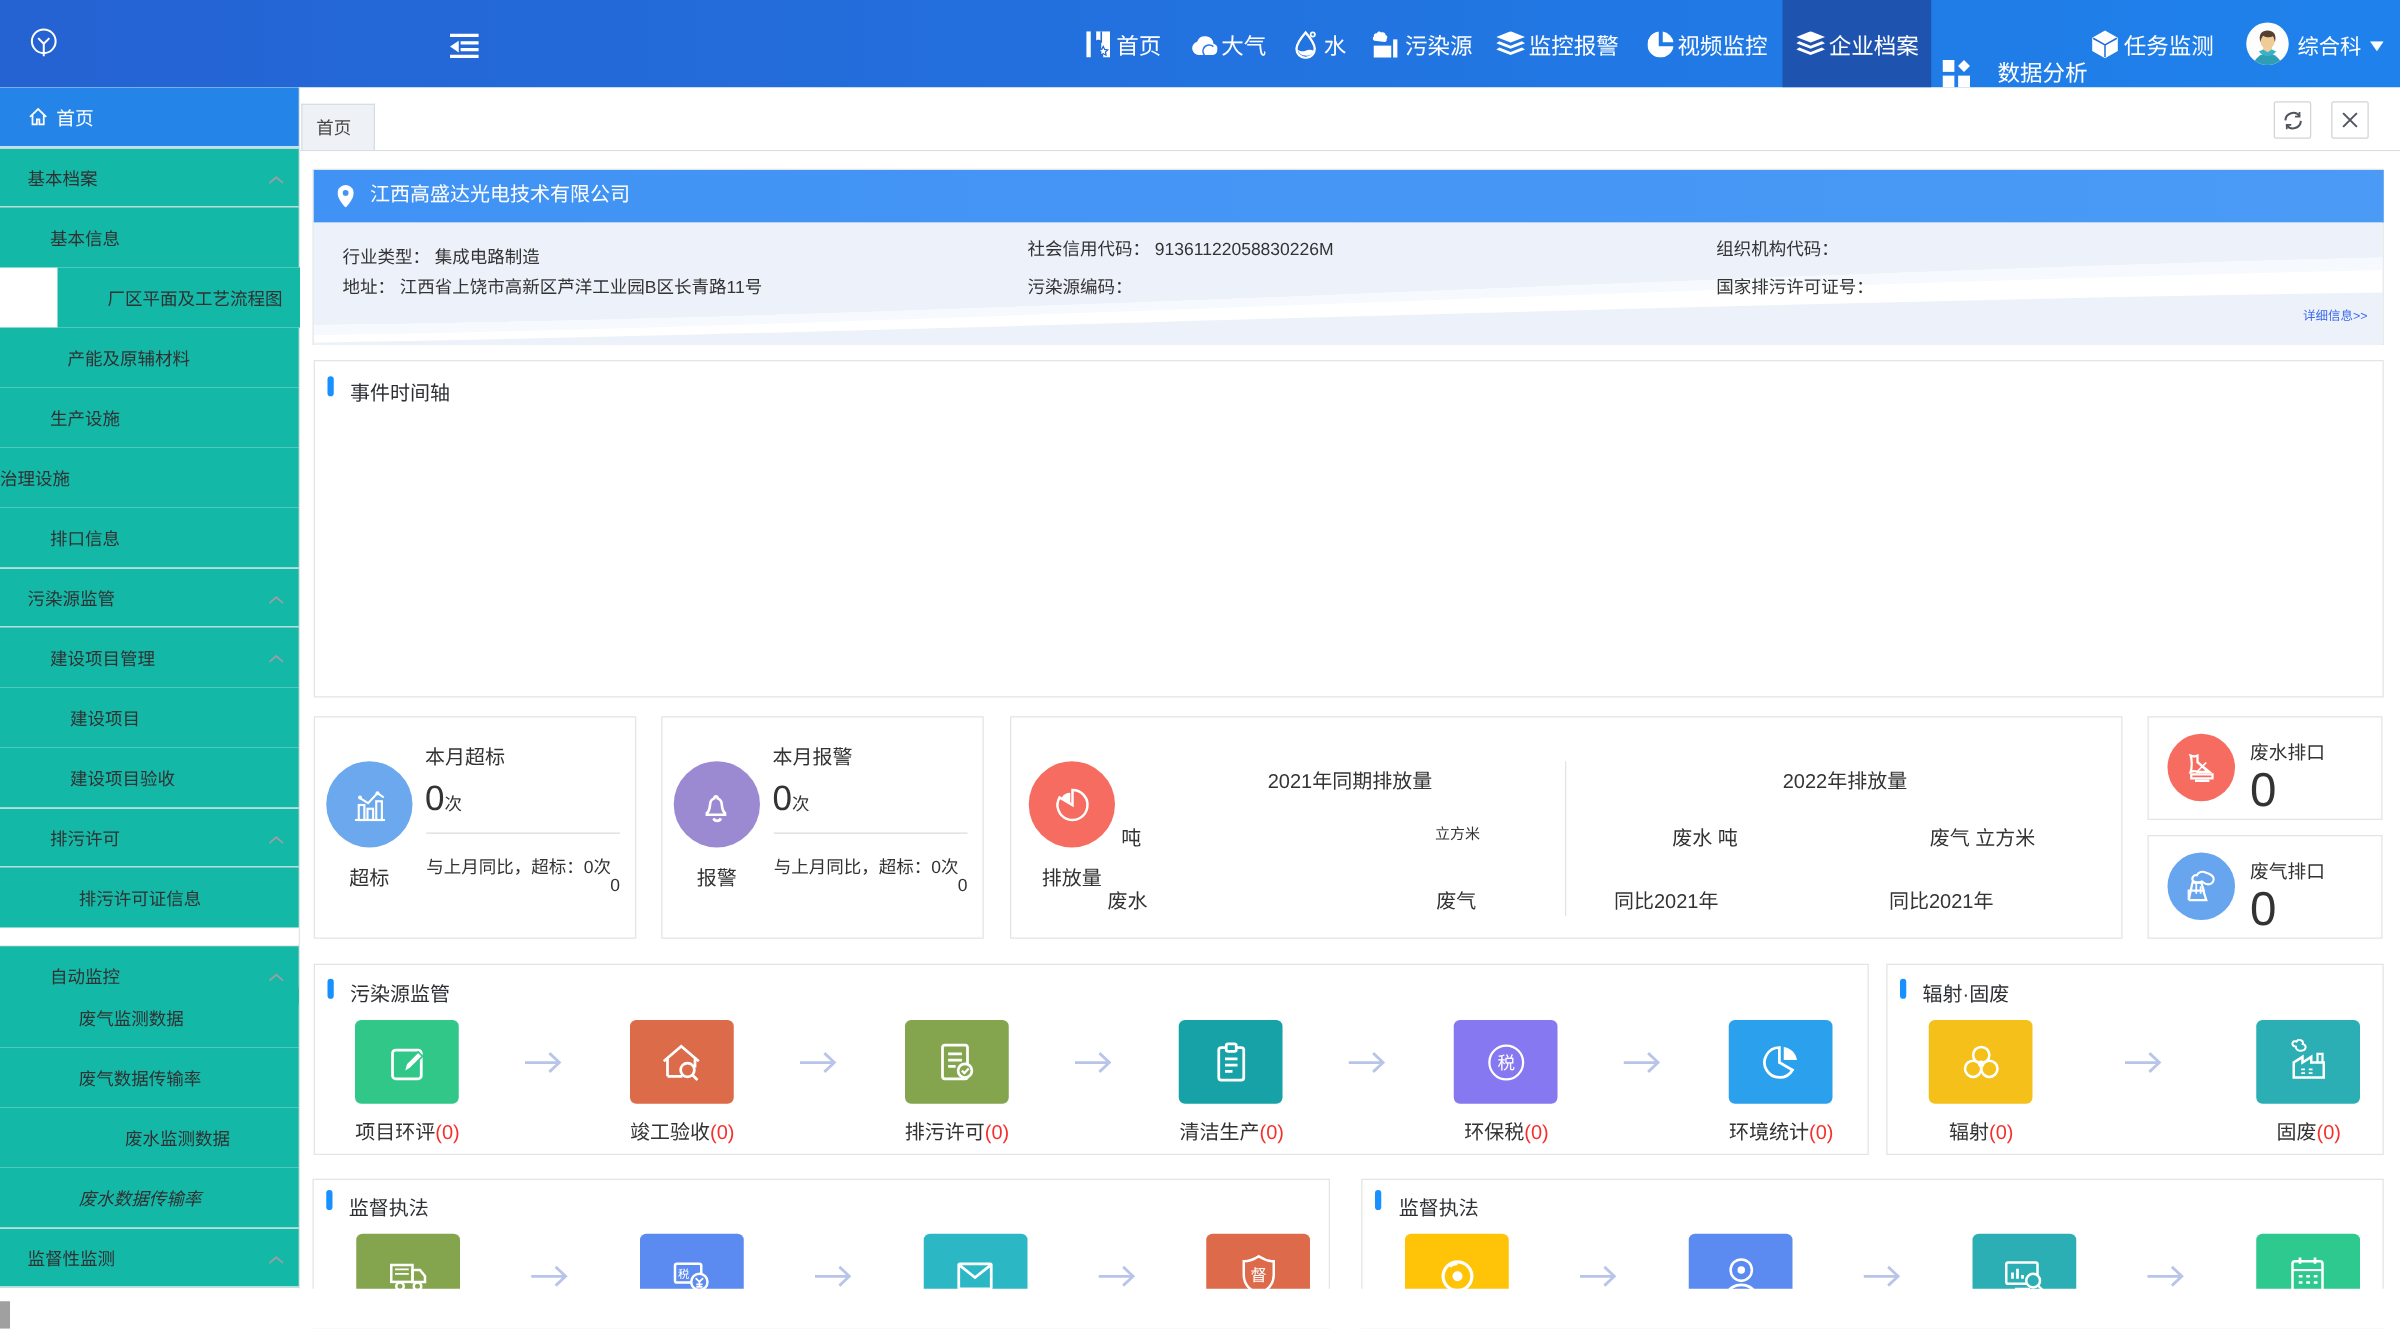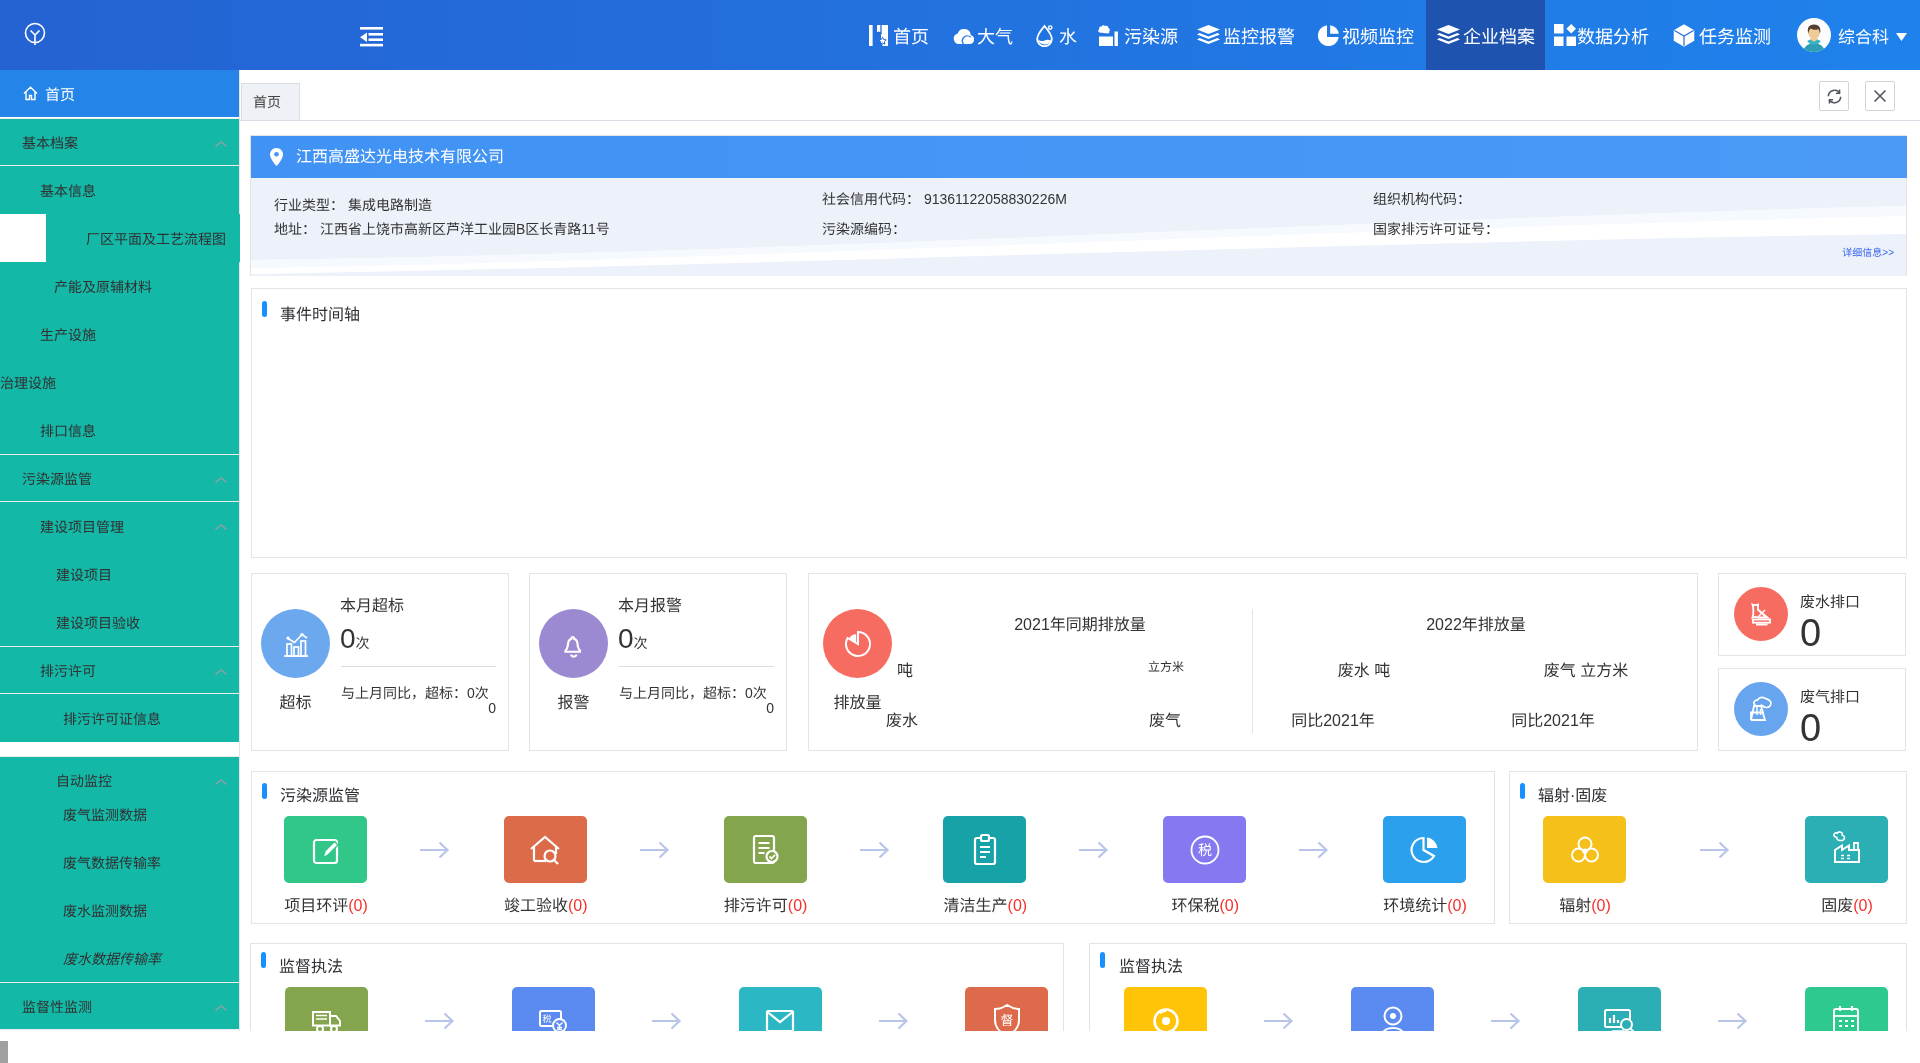--- a/index.html
+++ b/index.html
@@ -97,21 +97,21 @@
     <span>视频监控</span>
   </div>
   <div class="navitem" style="left:1437px;gap:3px;">
     <svg width="23" height="21" viewBox="0 0 23 21" fill="#fff">
         <path d="M11.5 0 23 4.5 11.5 9 0 4.5z"></path>
         <path d="M11.5 11.5 2.5 8 0 9.5l11.5 4.5L23 9.5 20.5 8z"></path>
         <path d="M11.5 16.5 2.5 13 0 14.5 11.5 19 23 14.5 20.5 13z"></path>
       </svg>
     <span>企业档案</span>
   </div>
-  <div class="navitem" style="left:1554px;gap:1px;">
+  <div class="navitem" style="left:1554px;gap:22px;align-items:flex-end;">
     <svg width="22" height="22" viewBox="0 0 22 22" fill="#fff">
         <rect x="0" y="0" width="9.5" height="9.5"></rect>
         <rect x="0" y="12.5" width="9.5" height="9.5"></rect>
         <rect x="12.5" y="12.5" width="9.5" height="9.5"></rect>
         <path d="M17.2 0l4.8 4.8-4.8 4.8-4.8-4.8z"></path>
       </svg>
     <span>数据分析</span>
   </div>
   <div class="navitem" style="left:1673px;gap:4px;">
     <svg width="22" height="23" viewBox="0 0 22 23" fill="none" stroke="#fff" stroke-width="1.5">
@@ -158,26 +158,26 @@
       </svg></div>
   <div class="mrow" style="top:432px;padding-left:40px;">建设项目管理<svg class="caret" viewBox="0 0 16 10" fill="none" stroke="#9a9ea6" stroke-width="1.4">
         <path d="M2.5 7.5 8 2.8 13.5 7.5"></path>
       </svg></div>
   <div class="mrow" style="top:480px;padding-left:56px;">建设项目</div>
   <div class="mrow" style="top:528px;padding-left:56px;">建设项目验收</div>
   <div class="mrow b" style="top:576px;padding-left:40px;">排污许可<svg class="caret" viewBox="0 0 16 10" fill="none" stroke="#9a9ea6" stroke-width="1.4">
         <path d="M2.5 7.5 8 2.8 13.5 7.5"></path>
       </svg></div>
   <div class="mrow" style="top:624px;padding-left:63px;">排污许可证信息</div>
-  <div class="mrow b" style="top:686px;padding-left:56px;">自动监控<svg class="caret" viewBox="0 0 16 10" fill="none" stroke="#9a9ea6" stroke-width="1.4">
+  <div class="mrow b" style="top:686px;padding-left:40px;">自动监控<svg class="caret" viewBox="0 0 16 10" fill="none" stroke="#9a9ea6" stroke-width="1.4">
         <path d="M2.5 7.5 8 2.8 13.5 7.5"></path>
       </svg></div>
   <div class="mrow" style="top:720px;padding-left:63px;">废气监测数据</div>
   <div class="mrow" style="top:768px;padding-left:63px;">废气数据传输率</div>
-  <div class="mrow" style="top:816px;padding-left:63px;">废水监测数据</div>
+  <div class="mrow" style="top:816px;padding-left:100px;">废水监测数据</div>
   <div class="mrow" style="top:864px;padding-left:63px;font-style:italic;">废水数据传输率</div>
   <div class="mrow b" style="top:912px;padding-left:22px;">监督性监测<svg class="caret" viewBox="0 0 16 10" fill="none" stroke="#9a9ea6" stroke-width="1.4">
         <path d="M2.5 7.5 8 2.8 13.5 7.5"></path>
       </svg></div>
 </div>
 
 <div id="tabbar">
   <div id="tab1">首页</div>
   <div class="tbtn" style="left:1579px">
     <svg width="17" height="17" viewBox="0 0 17 17" fill="none" stroke="#51555e" stroke-width="1.6">

